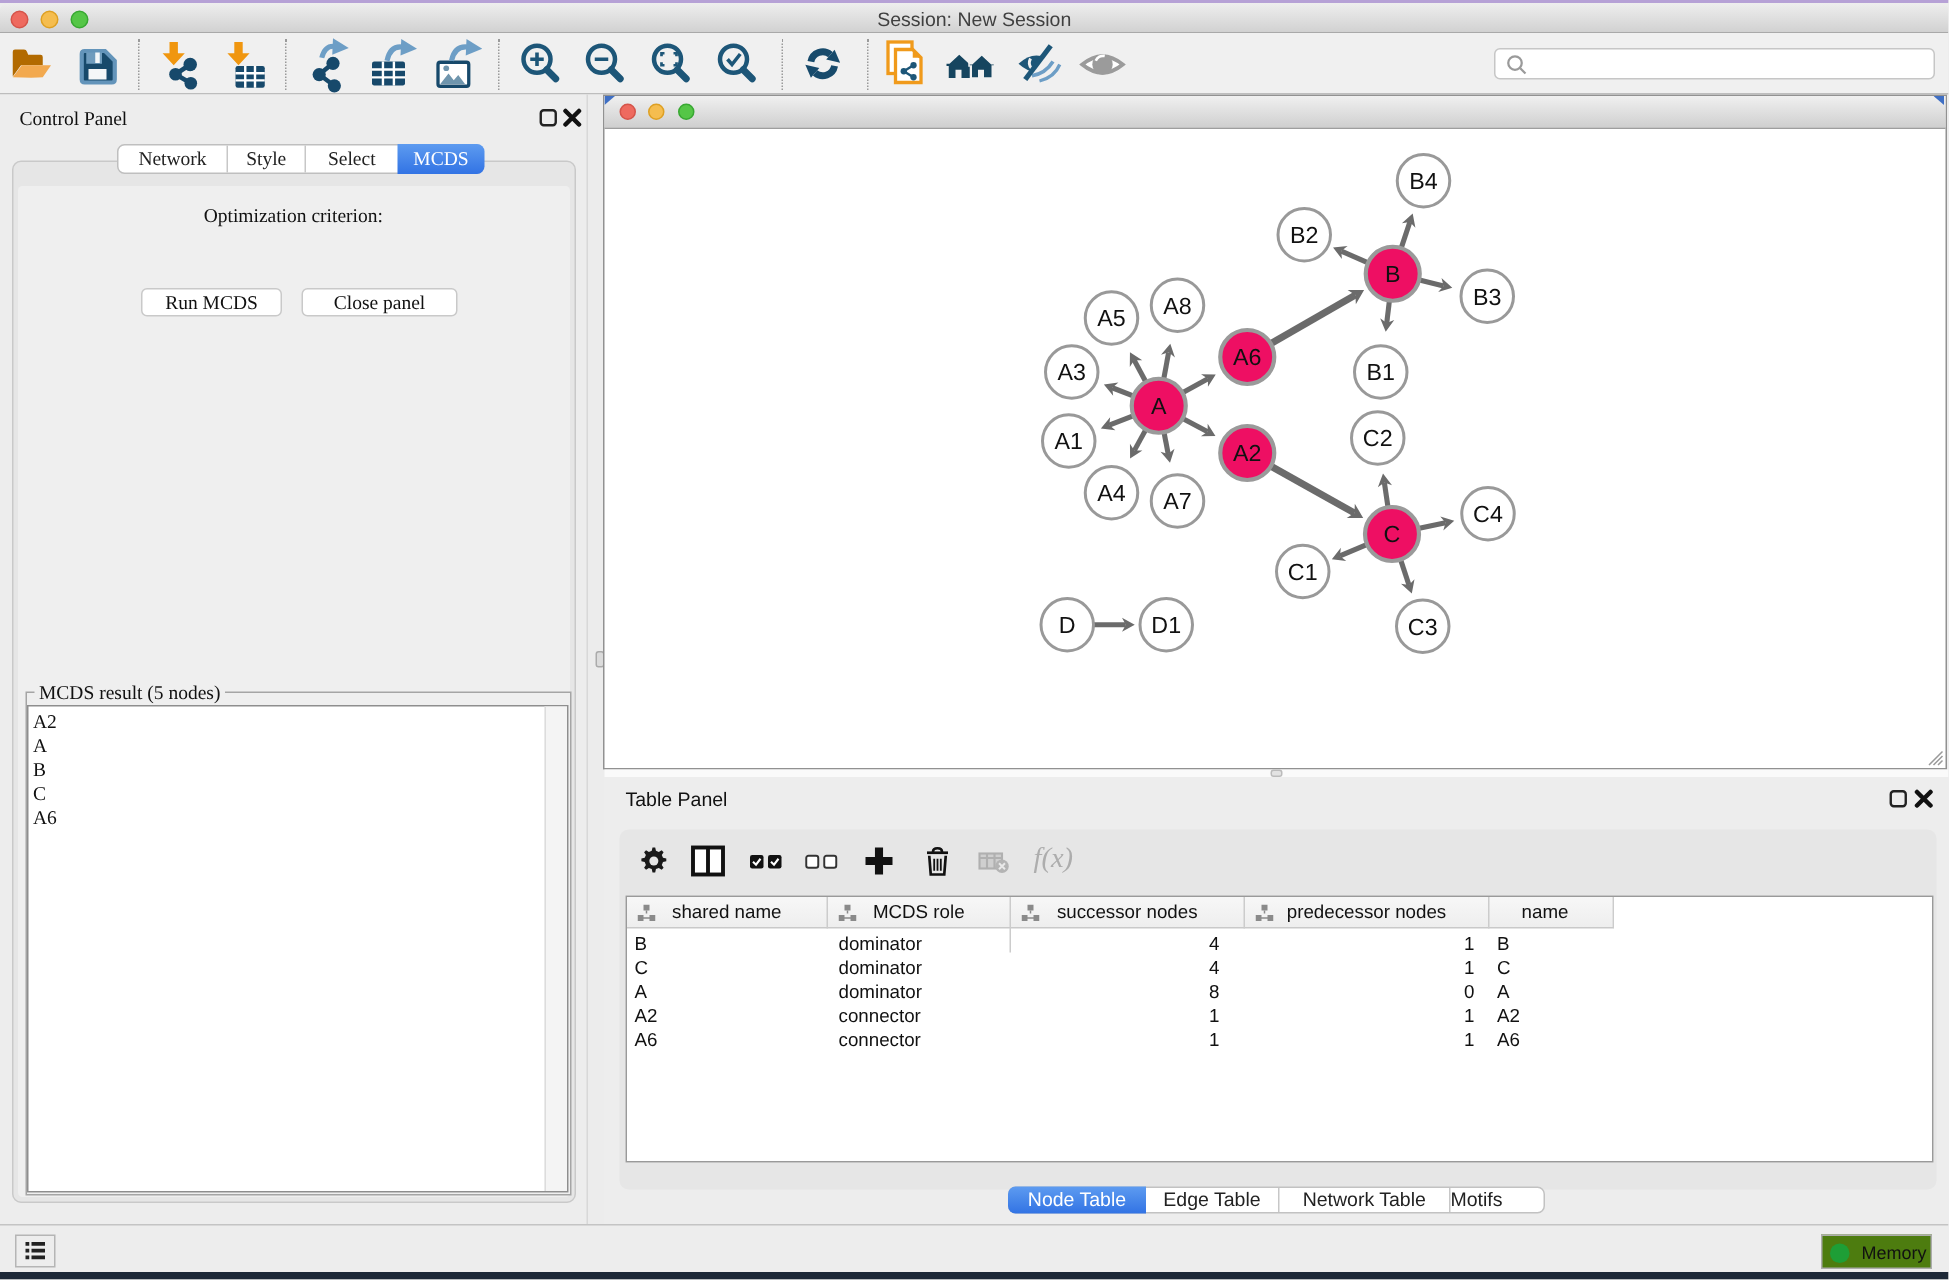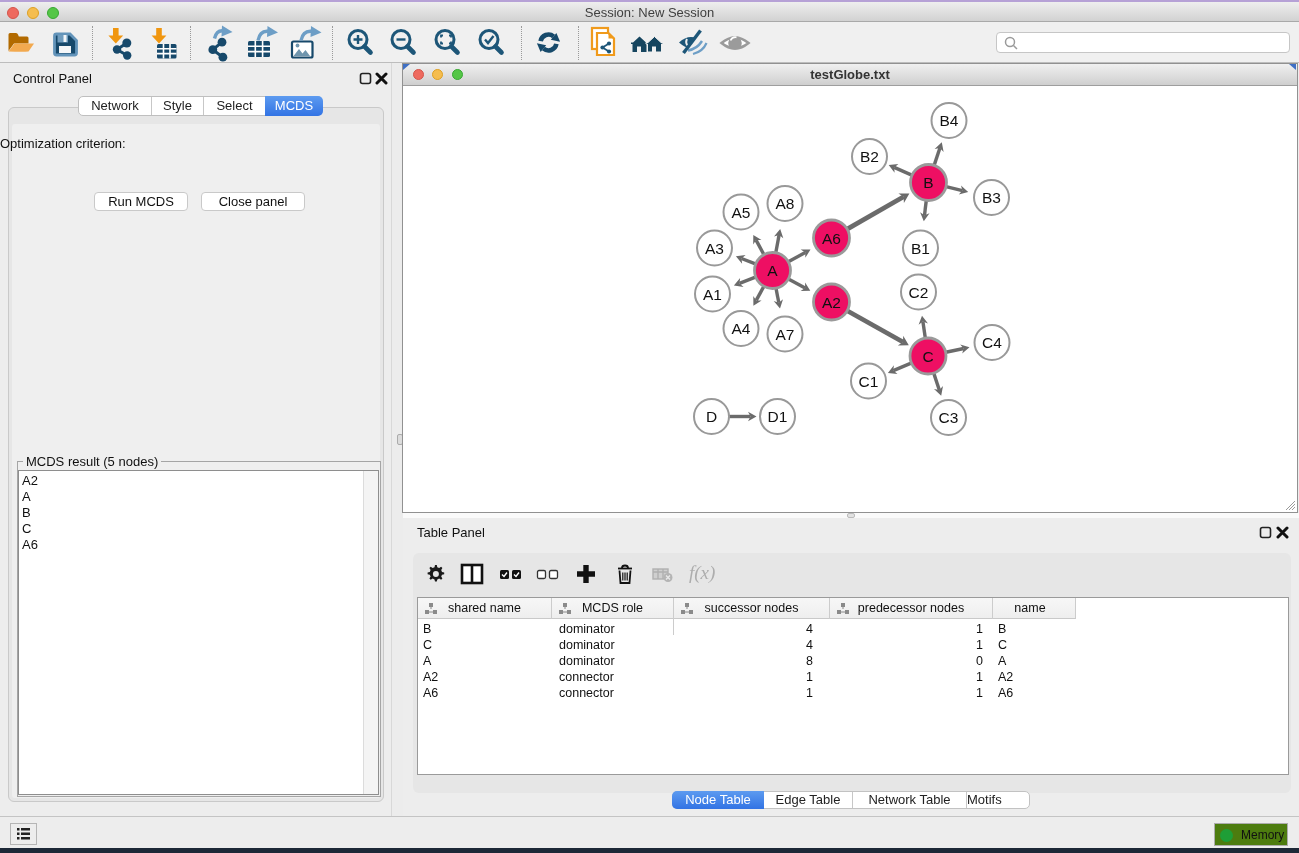--- a/index.html
+++ b/index.html
@@ -154,40 +154,40 @@
   </svg>
 
   <div class="abs" style="left:996px;top:10px;width:294px;height:21px;background:#fff;border:1px solid #c6c6c6;border-radius:4px;">
     <svg width="14" height="14" style="position:absolute;left:7px;top:3px;">
         <circle cx="6" cy="6" r="4.5" fill="none" stroke="#9a9a9a" stroke-width="1.5"></circle>
         <line x1="9.5" y1="9.5" x2="13" y2="13" stroke="#9a9a9a" stroke-width="1.5"></line>
       </svg>
   </div>
 </div>
 
-<div class="abs" style="left:0;top:63px;width:391px;height:753px;background:#ededed;">
+<div class="abs" style="left:0;top:63px;width:391px;height:753px;background:#ededed;font-family:Liberation Serif, serif;">
   <div class="abs" style="left:13px;top:8px;font-size:13px;color:#111;">Control Panel</div>
   <svg class="abs" style="left:359px;top:9px;" width="14" height="13">
       <rect x="1.5" y="1.5" width="10" height="10" rx="2" fill="none" stroke="#222" stroke-width="1.6"></rect>
     </svg>
   <svg class="abs" style="left:375px;top:9px;" width="14" height="13">
       <path d="M2 2 L11 11 M11 2 L2 11" stroke="#111" stroke-width="3" stroke-linecap="round"></path>
     </svg>
 
   <div class="abs" style="left:8px;top:44px;width:376px;height:695px;background:#e6e6e6;border:1px solid #c9c9c9;border-radius:6px;"></div>
   <div class="abs" style="left:12px;top:61px;width:368px;height:674px;background:#efefef;border-radius:3px;"></div>
 
   <div class="abs" style="left:78px;top:33px;width:244px;height:20px;background:#fff;border:1px solid #bfbfbf;border-radius:5px;font-size:13px;color:#222;">
     <div class="abs" style="left:0;top:0;width:73px;height:18px;line-height:18px;text-align:center;border-right:1px solid #c7c7c7;">Network</div>
     <div class="abs" style="left:73px;top:0;width:52px;height:18px;line-height:18px;text-align:center;border-right:1px solid #c7c7c7;">Style</div>
     <div class="abs" style="left:125px;top:0;width:61px;height:18px;line-height:18px;text-align:center;">Select</div>
     <div class="abs" style="left:186px;top:-1px;width:58px;height:20px;line-height:20px;text-align:center;background:linear-gradient(#5d9bf0,#3273e4);border-radius:0 5px 5px 0;color:#fff;">MCDS</div>
   </div>
 
-  <div class="abs" style="left:0;top:73px;width:391px;font-size:13px;color:#111;">Optimization criterion:</div>
+  <div class="abs" style="left:0;top:73px;width:391px;text-align:center;font-size:13px;color:#111;">Optimization criterion:</div>
 
 
   <div class="abs" style="left:94px;top:129px;width:94px;height:19px;background:#fff;border:1px solid #c9c9c9;border-radius:4px;text-align:center;line-height:17px;font-size:13px;color:#111;">Run MCDS</div>
   <div class="abs" style="left:201px;top:129px;width:104px;height:19px;background:#fff;border:1px solid #c9c9c9;border-radius:4px;text-align:center;line-height:17px;font-size:13px;color:#111;">Close panel</div>
 
   <div class="abs" style="left:17px;top:398px;width:364px;height:336px;border:1px solid #a5a5a5;"></div>
   <div class="abs" style="left:23px;top:391px;font-size:13px;color:#111;background:#efefef;padding:0 3px;">MCDS result (5 nodes)</div>
   <div class="abs" style="left:18px;top:407px;width:361px;height:325px;background:#fff;border:1px solid #8e8e8e;">
     <div class="abs" style="right:0;top:0;width:15px;height:100%;background:#f4f4f4;border-left:1px solid #dcdcdc;"></div>
     <div style="padding:2px 0 0 3px;font-size:13px;line-height:16px;color:#111;">A2<br>A<br>B<br>C<br>A6</div>
@@ -195,21 +195,20 @@
 </div>
 
 <div class="abs" style="left:391px;top:63px;width:12px;height:753px;background:#ececec;border-left:1px solid #d8d8d8;"></div>
 <div class="abs" style="left:397px;top:434px;width:6px;height:11px;background:#dcdcdc;border:1px solid #ababab;border-radius:2px;"></div>
 
 <div class="abs" style="left:402px;top:63px;width:896px;height:450px;background:#fff;border:1px solid #919191;">
   <div class="abs" style="left:0;top:0;width:100%;height:22px;background:linear-gradient(#f0f0f0,#cfcfcf);border-bottom:1px solid #9e9e9e;">
     <div class="tl" style="left:10px;top:5px;width:11px;height:11px;background:#ee6a5f;border:1px solid #d5544a;"></div>
     <div class="tl" style="left:29px;top:5px;width:11px;height:11px;background:#f5bd4f;border:1px solid #dea023;"></div>
     <div class="tl" style="left:49px;top:5px;width:11px;height:11px;background:#55c647;border:1px solid #38a832;"></div>
-    <div class="abs" style="left:0;width:100%;top:3px;text-align:center;font-size:13px;font-weight:bold;color:#333;">testGlobe.txt</div>
   </div>
   <svg class="abs" style="left:0;top:0;" width="8" height="7">
       <path d="M0 0 L7 0 L0 6 Z" fill="#3f6fc4"></path>
     </svg>
   <svg class="abs" style="right:0;top:0;" width="8" height="7">
       <path d="M7 0 L0 0 L7 6 Z" fill="#3f6fc4"></path>
     </svg>
 
   <svg class="abs" style="left:0;top:22px;" width="894" height="426" viewBox="402 86 894 426" id="graphsvg">
       <g font-family="Liberation Sans, sans-serif">

